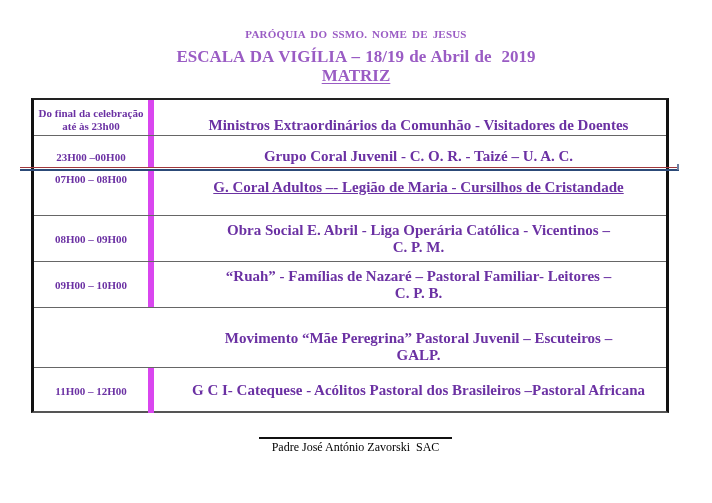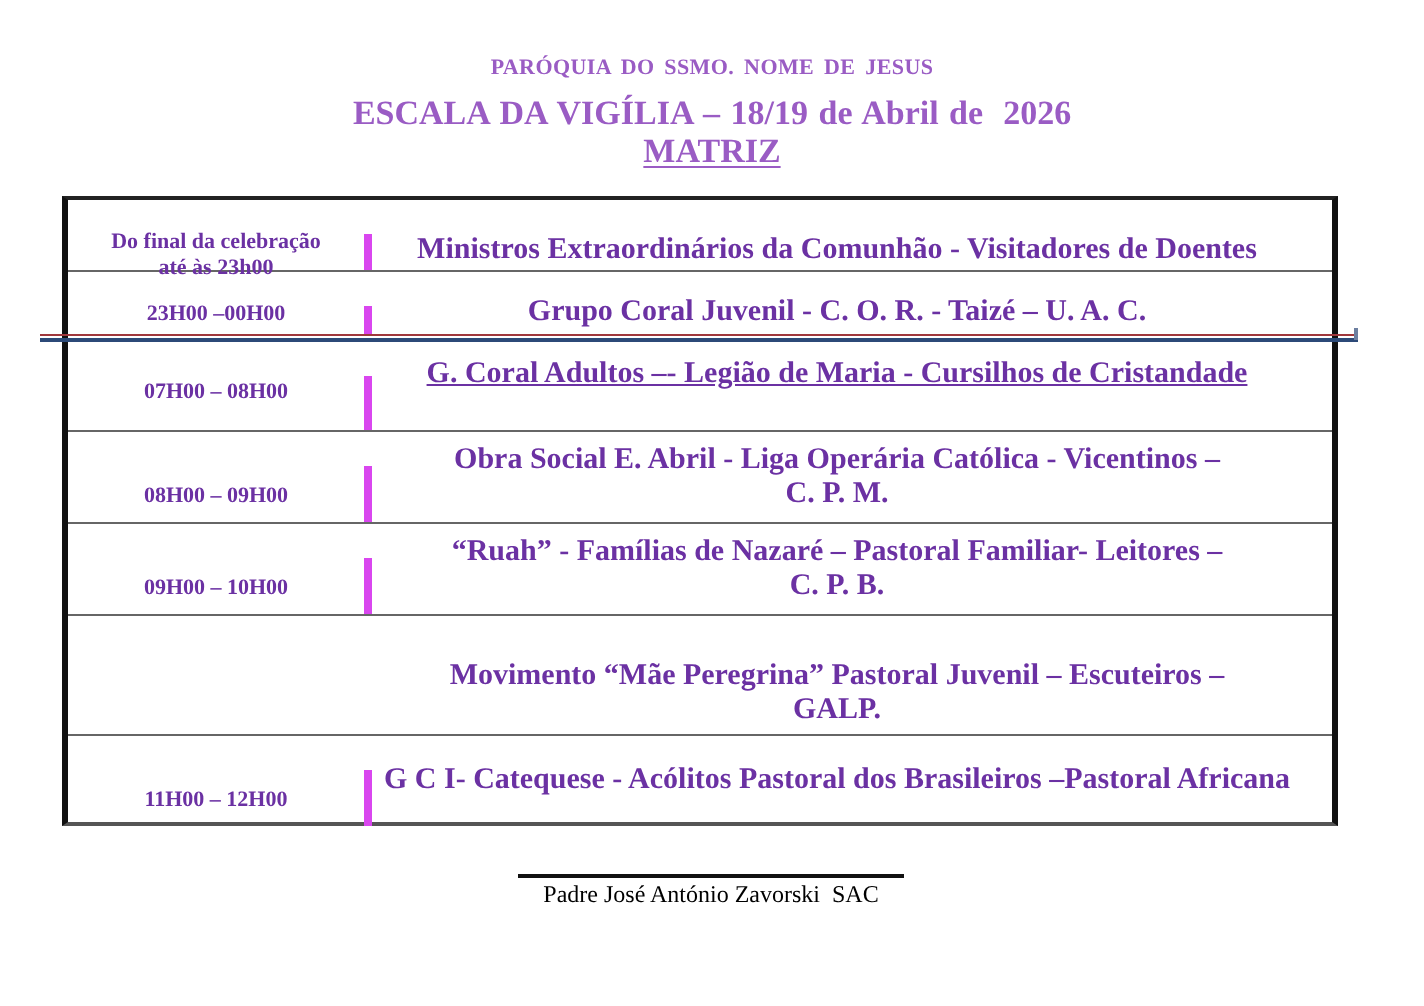--- a/index.html
+++ b/index.html
@@ -59,32 +59,31 @@
       right: 0;
       border-bottom: 1px solid #666;
       box-sizing: border-box;
     }
     .row:last-child { border-bottom: none; }
     .cell-time {
       position: absolute;
       left: 0;
       top: 0;
       bottom: 0;
-      width: 152px;
-      border-right: 4px solid #d946ef;
+      width: 120px;
+      border-right: 6px solid #d946ef;
       display: flex;
       align-items: center;
       justify-content: center;
       text-align: center;
       color: #6b31a3;
       font-weight: bold;
       font-size: 11px;
       line-height: 13px;
       box-sizing: border-box;
-      margin-top: 17px;
     }
     .cell-groups {
       position: absolute;
       left: 137px;
       right: 0;
       top: 0;
       bottom: 0;
       display: flex;
       align-items: center;
       justify-content: center;
@@ -136,21 +135,21 @@
       text-align: center;
       font-size: 12px;
       color: #000000;
       white-space: pre;
     }
   </style>
 </head>
 <body>
 
 <div class="header parish">PARÓQUIA  DO  SSMO.  NOME  DE  JESUS</div>
-<div class="header title"><span>ESCALA DA VIGÍLIA – 18/19 de Abril de</span><span class="gap"></span><span>2026</span></div>
+<div class="header title"><span>ESCALA DA VIGÍLIA – 18/19 de Abril de</span><span class="gap"></span><span>2019</span></div>
 <div class="header subtitle">MATRIZ</div>
 
 <div class="table">
 
   <div class="row" style="top:0px;height:36px;">
     <div class="cell-time" style="align-items:flex-start;padding-top:4px;flex-direction:column;">
       <span style="width:100%">Do final da celebração</span>
       <span style="width:100%">até às 23h00</span>
     </div>
     <div class="cell-groups" style="align-items:flex-end;padding-bottom:1px;">

